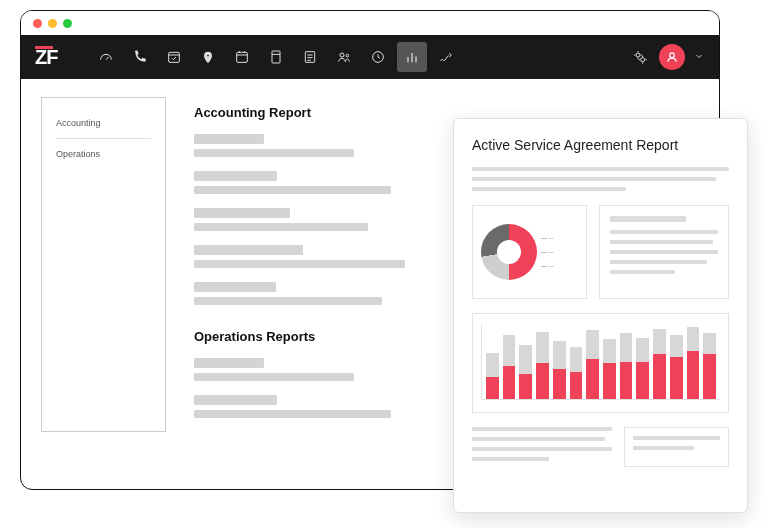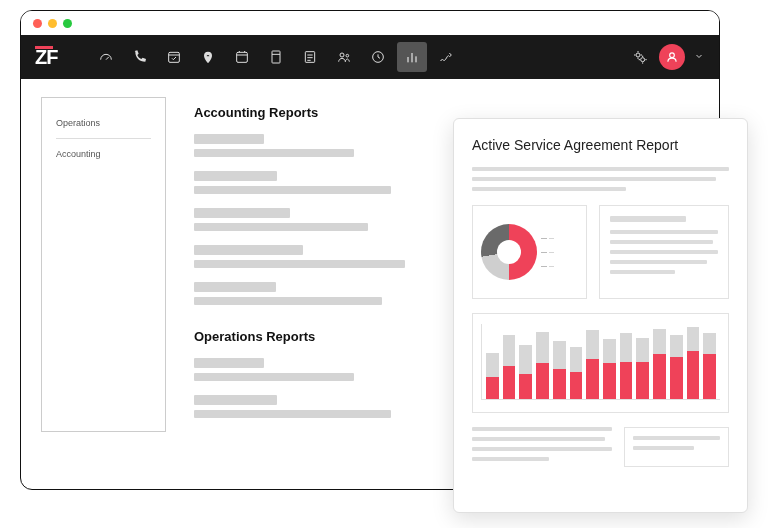--- a/index.html
+++ b/index.html
@@ -325,26 +325,26 @@
     <div class="chevron">
       <svg viewBox="0 0 24 24">
           <path d="M7 10l5 5 5-5"></path>
         </svg>
     </div>
   </div>
 
   <div class="content">
 
     <div class="sidebar">
+      <div class="sidebar-item">Accounting</div>
       <div class="sidebar-item">Operations</div>
-      <div class="sidebar-item">Accounting</div>
     </div>
 
     <div class="main">
-      <div class="section-title">Accounting Reports</div>
+      <div class="section-title">Accounting Report</div>
       <div id="sec0">
           <div class="report-row">
             <div class="bar title-bar" style="width: 70px;"></div>
             <div class="bar" style="width: 160px;"></div>
           </div>
           <div class="report-row">
             <div class="bar title-bar" style="width: 83px;"></div>
             <div class="bar" style="width: 197px;"></div>
           </div>
           <div class="report-row">

